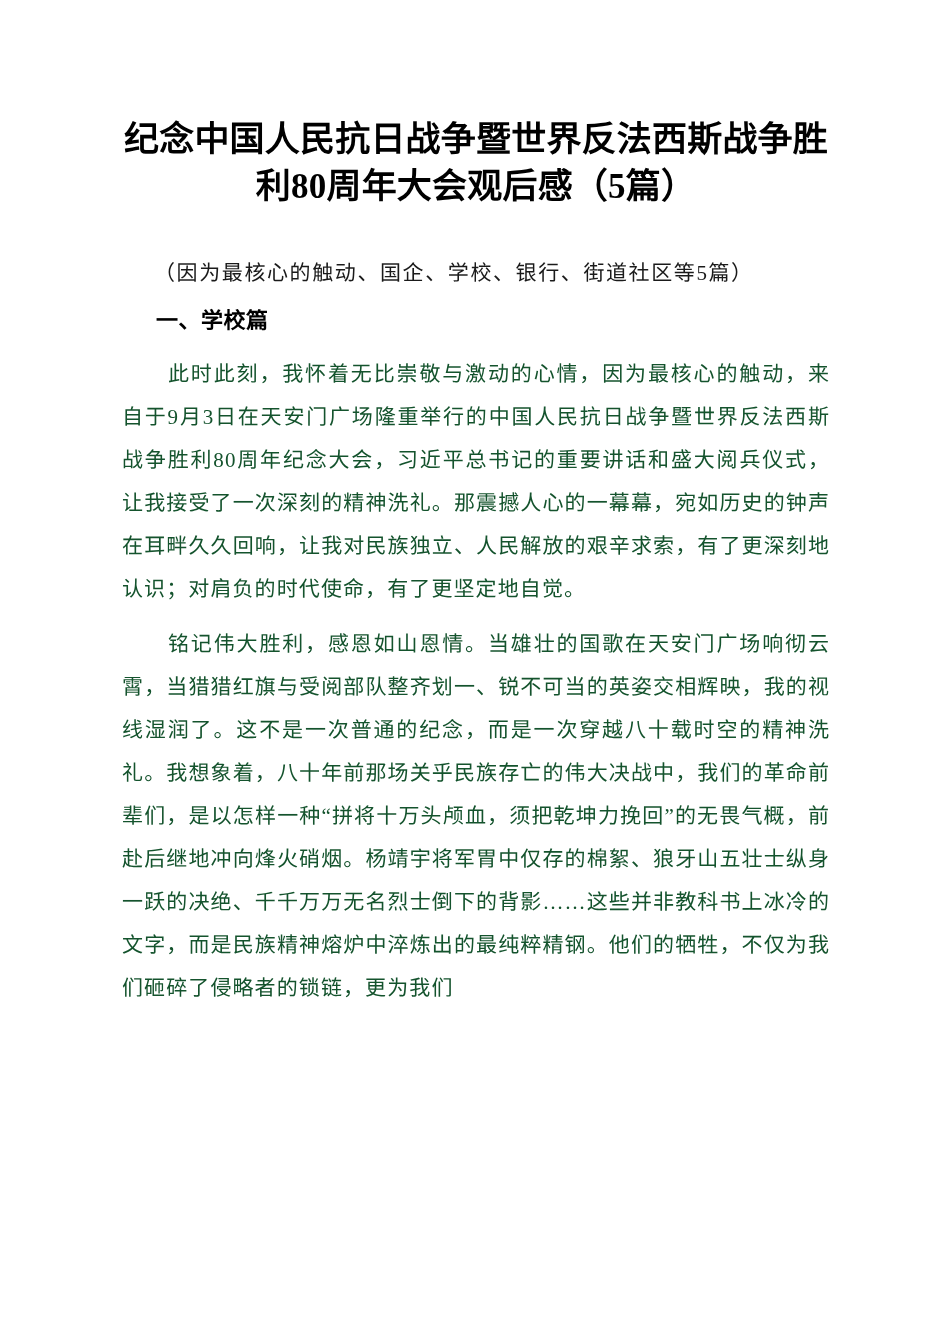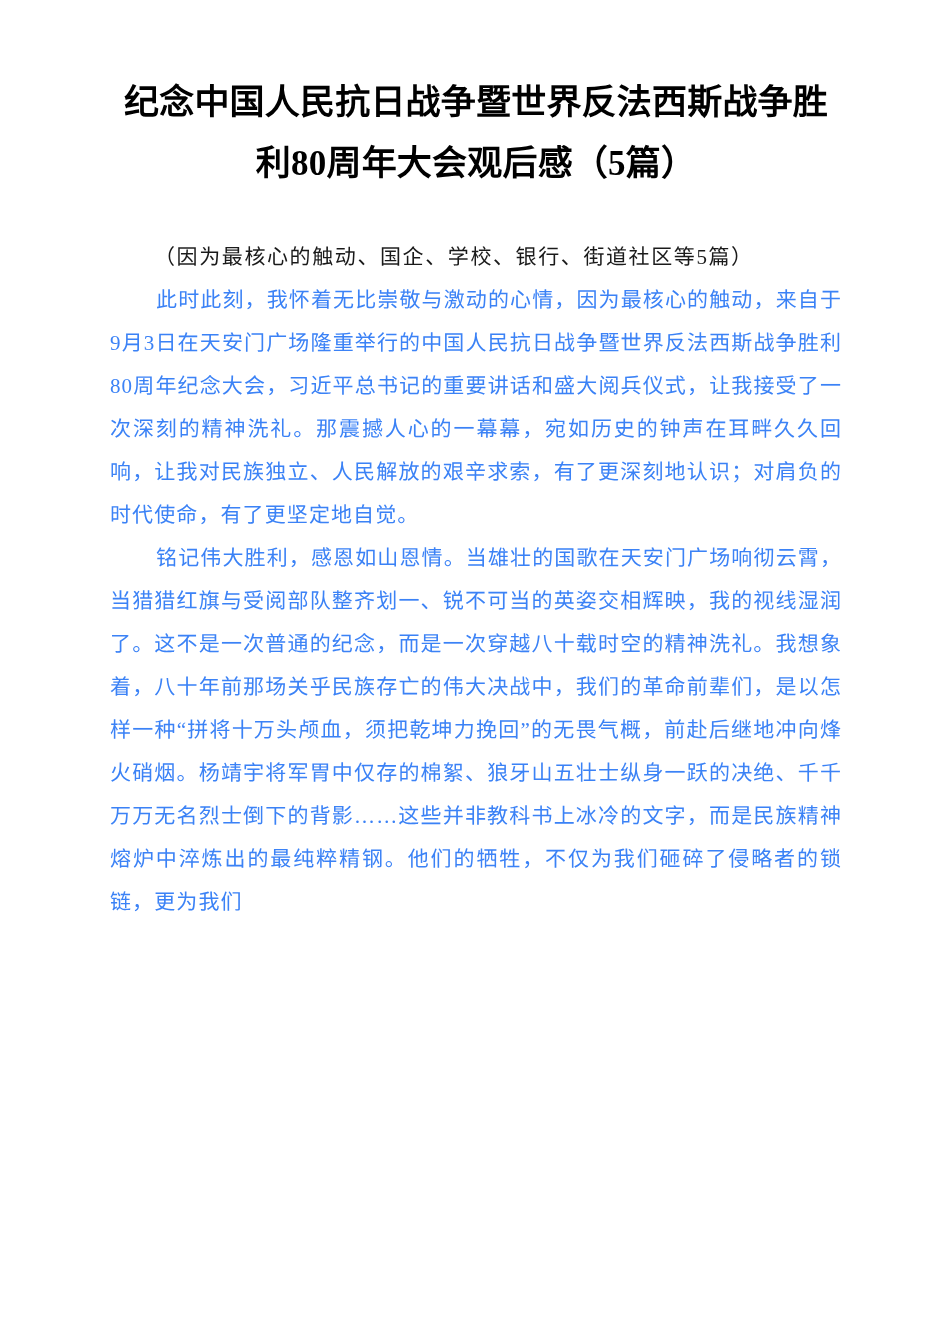--- a/index.html
+++ b/index.html
@@ -23,26 +23,26 @@
     left: 110px;
     top: 0;
     width: 732px;
   }
 
   
   .doc-title {
     font-family: "Liberation Serif", "DejaVu Serif", serif;
     font-weight: bold;
     font-size: 35px;
-    line-height: 61px;
+    line-height: 47px;
     color: #000000;
     text-align: center;
     letter-spacing: 0.2px;
     margin: 0;
-    padding-top: 72px;
+    padding-top: 116px;
     word-break: break-all;
   }
 
   
   .doc-subtitle {
     font-family: "Liberation Serif", "DejaVu Serif", serif;
     font-size: 21px;
     line-height: 43px;
     color: #1a1a1a;
     margin: 0;
@@ -66,38 +66,39 @@
     text-indent: 46px;
     letter-spacing: 0.5px;
     word-break: break-all;
   }
 
   
   .body-para {
     font-family: "Liberation Serif", "DejaVu Serif", serif;
     font-size: 21px;
     line-height: 43px;
-    color: #3b82f6;
-    margin: 0;
+    color: #14532d;
+    margin: 12px;
     text-indent: 46px;
     text-align: justify;
     text-justify: inter-ideograph;
     word-break: break-all;
     letter-spacing: 1.1px;
   }
 </style>
 </head>
 <body>
 
 <div class="page">
   <div class="content">
 
     <h1 class="doc-title"><span>纪念中国人民抗日战争暨世界反法西斯战争胜利80周年大会观后感（5篇）</span></h1>
 
     <p class="doc-subtitle"><span>（因为最核心的触动、国企、学校、银行、街道社区等5篇）</span></p>
 
+    <h2 class="section-heading"><span>一、学校篇</span></h2>
 
     <p class="body-para">此时此刻，我怀着无比崇敬与激动的心情，因为最核心的触动，来自于9月3日在天安门广场隆重举行的中国人民抗日战争暨世界反法西斯战争胜利80周年纪念大会，习近平总书记的重要讲话和盛大阅兵仪式，让我接受了一次深刻的精神洗礼。那震撼人心的一幕幕，宛如历史的钟声在耳畔久久回响，让我对民族独立、人民解放的艰辛求索，有了更深刻地认识；对肩负的时代使命，有了更坚定地自觉。</p>
 
     <p class="body-para">铭记伟大胜利，感恩如山恩情。当雄壮的国歌在天安门广场响彻云霄，当猎猎红旗与受阅部队整齐划一、锐不可当的英姿交相辉映，我的视线湿润了。这不是一次普通的纪念，而是一次穿越八十载时空的精神洗礼。我想象着，八十年前那场关乎民族存亡的伟大决战中，我们的革命前辈们，是以怎样一种“拼将十万头颅血，须把乾坤力挽回”的无畏气概，前赴后继地冲向烽火硝烟。杨靖宇将军胃中仅存的棉絮、狼牙山五壮士纵身一跃的决绝、千千万万无名烈士倒下的背影……这些并非教科书上冰冷的文字，而是民族精神熔炉中淬炼出的最纯粹精钢。他们的牺牲，不仅为我们砸碎了侵略者的锁链，更为我们</p>
 
   </div>
 </div>
 
 </body></html>

